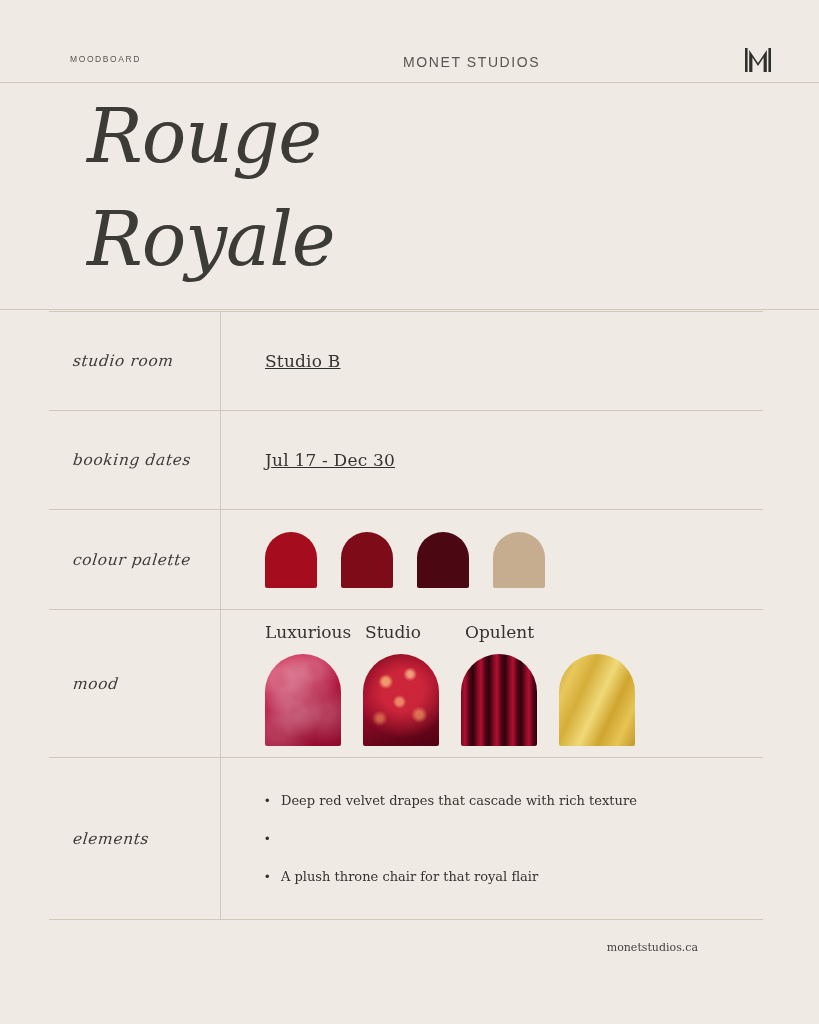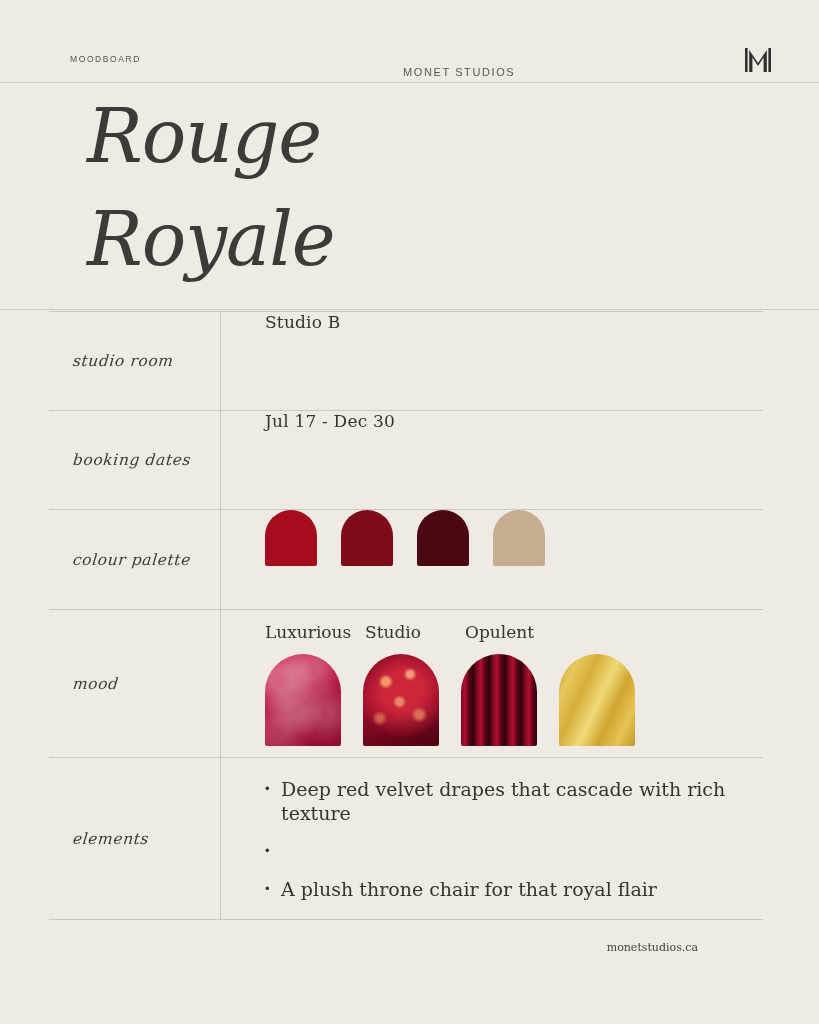--- a/index.html
+++ b/index.html
@@ -36,24 +36,23 @@
     top: 54px;
     font-size: 8.5px;
     letter-spacing: 1.6px;
     color: #585650;
     font-family: "Liberation Sans", sans-serif;
   }
   .header-center {
     position: absolute;
     left: 403px;
     top: 54px;
-    font-size: 11px;
+    font-size: 14px;
     letter-spacing: 1.6px;
     color: #585650;
-    margin-top: 12px;
   }
   .logo {
     position: absolute;
     right: 48px;
     top: 48px;
     width: 26px;
     height: 24px;
   }
 
   
@@ -105,22 +104,23 @@
     font-style: italic;
     font-size: 15.5px;
     letter-spacing: 0.6px;
     color: #3c3b36;
     transform: skewX(-6deg);
   }
   .cell-value {
     flex: 1 1 auto;
     box-sizing: border-box;
     display: flex;
-    align-items: flex-start;
+    align-items: center;
     padding-left: 44px;
+    text-decoration: underline;
   }
   .value-text {
     font-family: "DejaVu Serif", serif;
     font-size: 17px;
     color: #35342f;
     letter-spacing: 0.2px;
   }
 
   .row-studio { height: 99px; }
   .row-dates  { height: 99px; }
@@ -218,21 +218,21 @@
   }
   .bullet {
     width: 16px;
     flex: 0 0 16px;
     font-size: 13px;
     line-height: 24px;
     color: #35342f;
   }
   .element-text {
     font-family: "DejaVu Serif", serif;
-    font-size: 19px;
+    font-size: 13px;
     line-height: 24px;
     color: #35342f;
   }
 
   
   .footer {
     position: absolute;
     left: 0;
     top: 941px;
     width: 750px;

